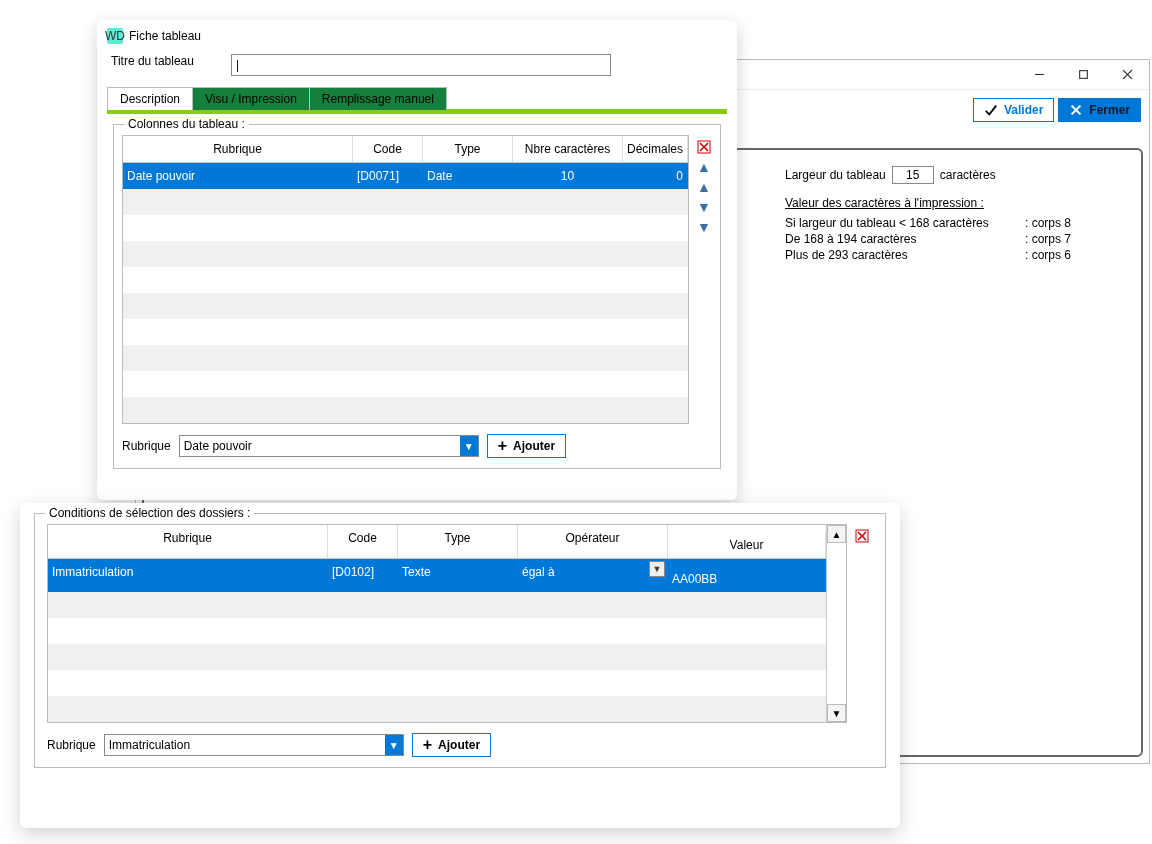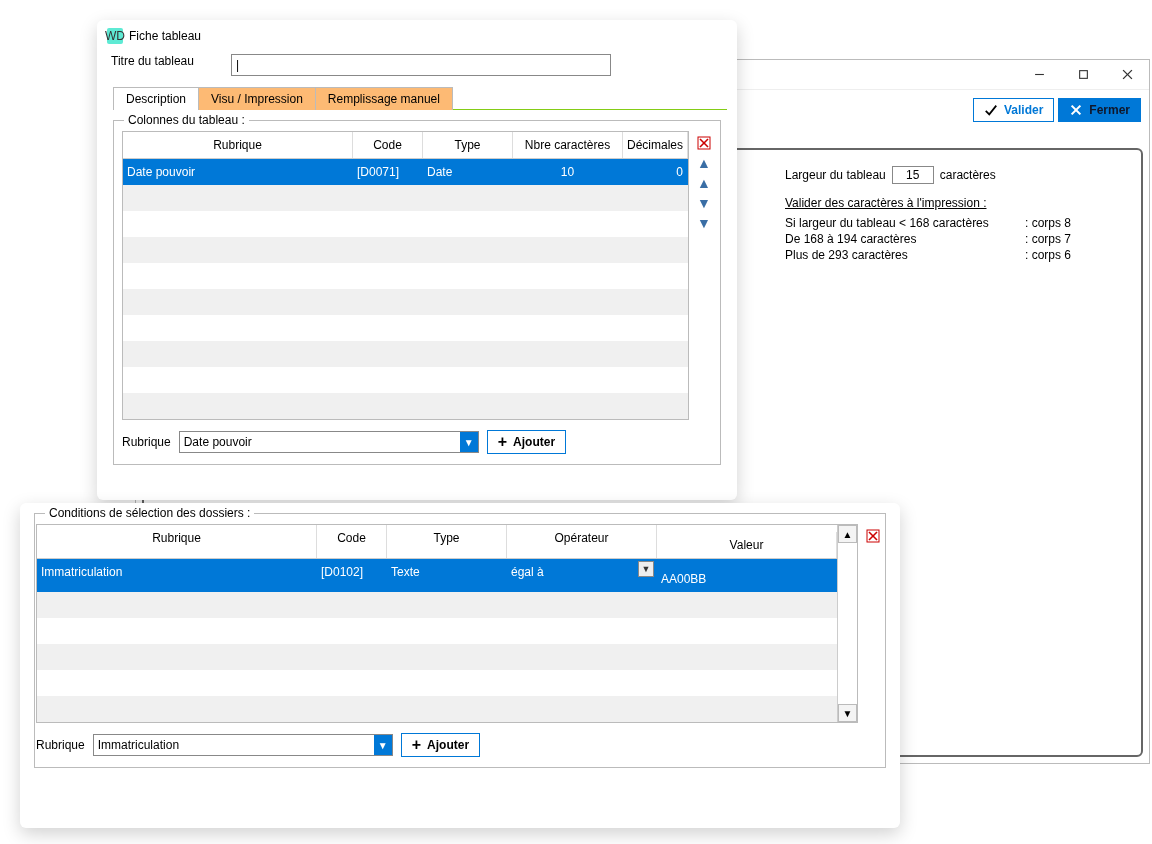--- a/index.html
+++ b/index.html
@@ -24,22 +24,22 @@
 .info-tbl { display: grid; grid-template-columns: 240px 60px; row-gap: 2px; font-size: 11.5px; }
 
 
 .fg1 { position: absolute; left: 97px; top: 20px; width: 640px; height: 480px; background: #fff; box-shadow: 0 6px 18px rgba(0,0,0,.18); border-radius: 6px; padding: 8px 10px 16px; }
 .fg1-title { display: flex; align-items: center; gap: 6px; margin-bottom: 10px; }
 .app-icon { width: 16px; height: 16px; background: #5eead4; display: flex; align-items: center; justify-content: center; font-size: 12px; font-weight: normal; color: #333; border-radius: 2px; }
 .field-row { display: flex; gap: 20px; margin: 10px 4px 10px; }
 .field-label { min-width: 100px; }
 .field-input { width: 380px; height: 22px; border: 1px solid #888; padding: 2px 4px; }
 
-.tabs { display: flex; border-bottom: 1px solid #84cc16; margin-left: 6px; }
-.tab { border: 1px solid #bbb; border-bottom: none; padding: 4px 12px; background: #fdba74; margin-right: -1px; position: relative; top: 1px; }
+.tabs { display: flex; border-bottom: 5px solid #84cc16; }
+.tab { border: 1px solid #bbb; border-bottom: none; padding: 4px 12px; background: #15803d; margin-right: -1px; position: relative; top: 1px; }
 .tab.active { background: #fff; }
 
 .fieldset { border: 1px solid #bbb; margin: 10px 6px 0; padding: 10px 8px 10px; position: relative; }
 .fieldset > .legend { position: absolute; top: -8px; left: 10px; background: #fff; padding: 0 4px; font-size: 12px; }
 
 .grid-wrap { display: flex; gap: 6px; }
 .grid { flex: 1; border: 1px solid #bbb; }
 .grid-head { display: flex; background: #fff; border-bottom: 1px solid #ccc; }
 .grid-head > div, .grid-row > div { padding: 6px 4px; font-size: 12px; }
 .grid-body { }
@@ -62,21 +62,21 @@
 
 .add-row { display: flex; align-items: center; gap: 8px; margin-top: 10px; }
 .combo { position: relative; width: 300px; border: 1px solid #888; height: 22px; display:flex; align-items:center; padding-left:4px;}
 .combo .v { flex:1; }
 .combo .drop { width: 18px; height: 100%; background: #0078d7; display:flex; align-items:center; justify-content:center; color:#fff; font-size:10px;}
 .btn-add { border: 1px solid #0078d7; background:#fff; color:#000; font-weight:bold; padding: 2px 10px; display:flex; align-items:center; gap:6px;}
 .plus-ic { font-size: 16px; font-weight: bold; }
 
 
 .fg2 { position: absolute; left: 20px; top: 503px; width: 880px; height: 325px; background:#fff; box-shadow:0 6px 18px rgba(0,0,0,.18); border-radius:6px; padding: 10px 14px 16px;}
-.fieldset2 { border: 1px solid #bbb; padding: 10px 1px; position: relative; }
+.fieldset2 { border: 1px solid #bbb; padding: 10px 12px; position: relative; }
 .fieldset2 > .legend { position: absolute; top: -8px; left: 10px; background: #fff; padding: 0 4px; }
 
 .cols2-rub { flex: 0 0 280px; }
 .cols2-code{ flex: 0 0 70px; }
 .cols2-type{ flex: 0 0 120px; }
 .cols2-op  { flex: 0 0 150px; position:relative;}
 .cols2-val { flex: 1; margin-top: 7px; }
 
 .scroll-col { width: 20px; border-left: 1px solid #ccc; display:flex; flex-direction:column; justify-content:space-between; align-items:center; }
 .sc-btn { width:100%; height:18px; border:1px solid #bbb; background:#f4f4f4; display:flex; align-items:center; justify-content:center; font-size:10px;}
@@ -121,21 +121,21 @@
       <span>Fermer</span>
     </button>
   </div>
   <div class="bg-inner">
     <div style="margin-left:625px;">
       <div class="info-line">
         <span>Largeur du tableau</span>
         <input class="info-input" value="15" style="">
         <span>caractères</span>
       </div>
-      <div class="info-h">Valider des caractères à l'impression :</div>
+      <div class="info-h">Valeur des caractères à l'impression :</div>
       <div class="info-tbl">
         <div>Si largeur du tableau &lt; 168 caractères</div>
           <div>: corps 8</div>
         <div>De 168 à 194 caractères</div>
           <div>: corps 7</div>
         <div>Plus de 293 caractères</div>
           <div>: corps 6</div>
       </div>
     </div>
   </div>

